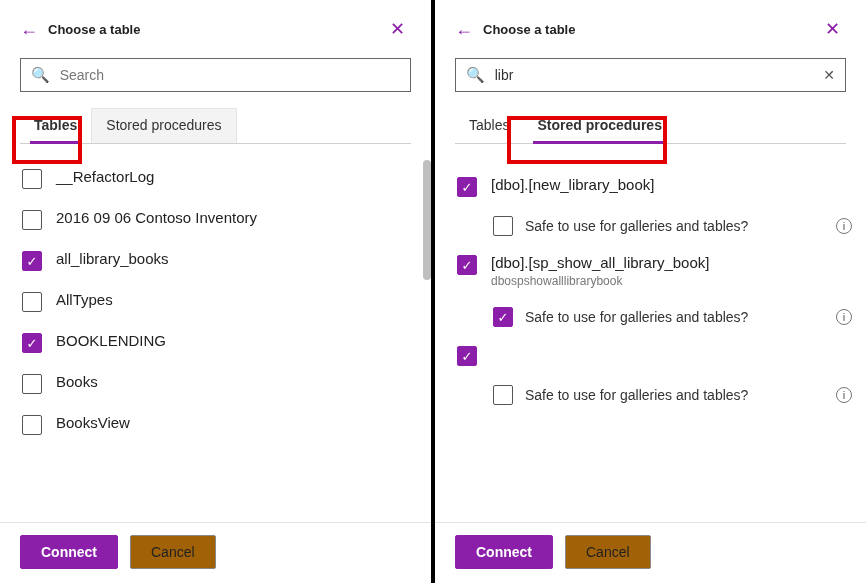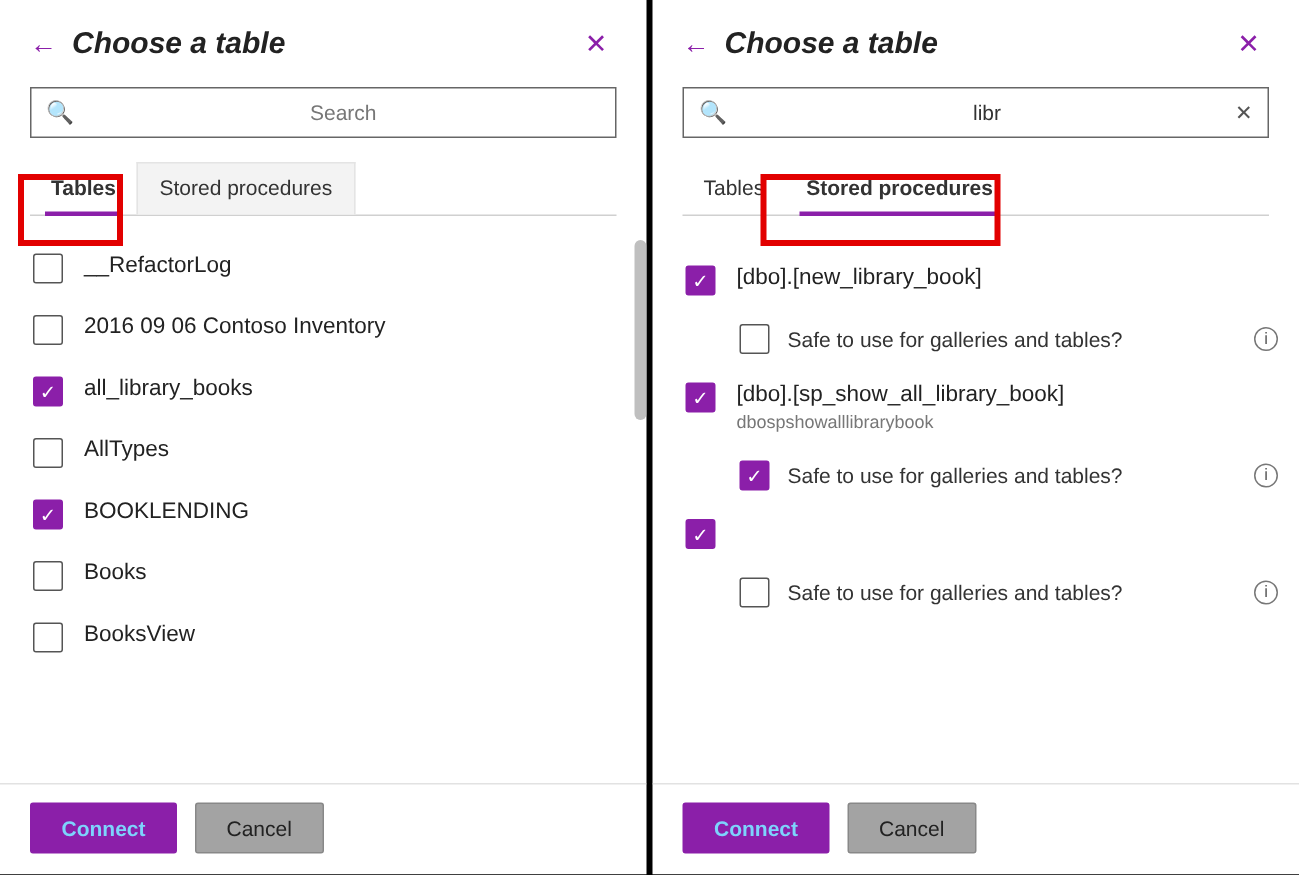--- a/index.html
+++ b/index.html
@@ -26,25 +26,24 @@
     align-items: center;
     padding: 14px 20px 10px 20px;
   }
   .back {
     color: #8b1fa9;
     font-size: 18px;
     margin-right: 10px;
     cursor: pointer;
   }
   .title {
-    font-size: 20px;
+    font-size: 13px;
     font-weight: 600;
     color: #222;
     flex: 1;
-    font-style: italic;
   }
   .close {
     color: #8b1fa9;
     font-size: 18px;
     cursor: pointer;
     padding: 4px 6px;
   }
   .searchwrap {
     margin: 4px 20px 8px 20px;
     border: 1px solid #666;
@@ -58,21 +57,20 @@
     font-size: 15px;
     margin-right: 8px;
   }
   .searchwrap input {
     border: none;
     outline: none;
     flex: 1;
     font-size: 14px;
     color: #333;
     background: transparent;
-    text-align: center;
   }
   .searchwrap input::placeholder { color: #777; }
   .searchwrap .clear {
     color: #555;
     font-size: 14px;
     cursor: pointer;
   }
   .tabs {
     display: flex;
     border-bottom: 1px solid #d0d0d0;
@@ -182,29 +180,29 @@
     border-top: 1px solid #e2e2e2;
     padding: 12px 20px 14px 20px;
     display: flex;
     gap: 12px;
   }
   .btn {
     height: 34px;
     padding: 0 20px;
     font-size: 14px;
     border: 1px solid #888;
-    background: #a3a3a3;
+    background: #a16207;
     color: #222;
     cursor: pointer;
     border-radius: 2px;
   }
   .btn.primary {
     background: #8b1fa9;
     border-color: #8b1fa9;
-    color: #7dd3fc;
+    color: #ffffff;
     font-weight: 600;
     text-align: center;
   }
   .scrollhint {
     position: absolute;
     top: 160px;
     right: 0;
     width: 8px;
     height: 120px;
     background: #bfbfbf;

